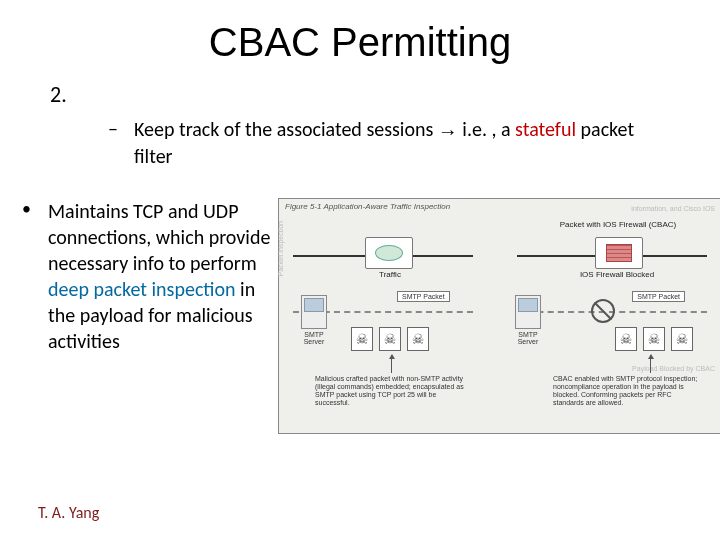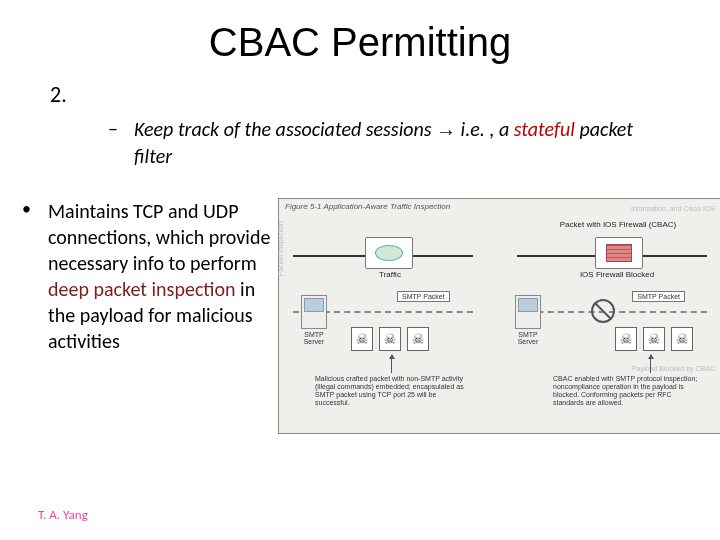--- a/index.html
+++ b/index.html
@@ -44,21 +44,20 @@
   }
   .dash {
     width: 42px;
     font-size: 20px;
     flex-shrink: 0;
     text-align: center;
   }
   .sub-text {
     font-size: 20px;
     line-height: 1.35;
-    font-style: italic;
   }
   .arrow { font-family: "Segoe UI Symbol", sans-serif; }
   .stateful { color: #c00000; }
   .lower {
     display: flex;
     align-items: flex-start;
     margin-top: 28px;
     padding: 0 0 0 22px;
   }
   .bullet-col {
@@ -68,21 +67,21 @@
   }
   .dot {
     width: 26px;
     font-size: 18px;
     flex-shrink: 0;
   }
   .para {
     font-size: 20px;
     line-height: 1.3;
   }
-  .deep { color: #7f1d1d; }
+  .deep { color: #0369a1; }
   .figure {
     flex: 1;
     margin-left: 6px;
     margin-right: -2px;
   }
   .figure-inner {
     border: 1px solid #888;
     background: #efefec;
     height: 236px;
     position: relative;
@@ -214,22 +213,22 @@
     position: absolute;
     top: -1px; left: -3px;
     border-left: 3px solid transparent;
     border-right: 3px solid transparent;
     border-bottom: 5px solid #555;
   }
   .footer {
     position: absolute;
     left: 38px;
     bottom: 18px;
-    font-size: 13px;
-    color: #ec4899;
+    font-size: 16px;
+    color: #7f1d1d;
   }
 </style>
 </head>
 <body>
 
 <div class="slide-title">CBAC Permitting</div>
 
 <div class="content">
   <div class="item-row">
     <div class="num-marker">2.</div>

